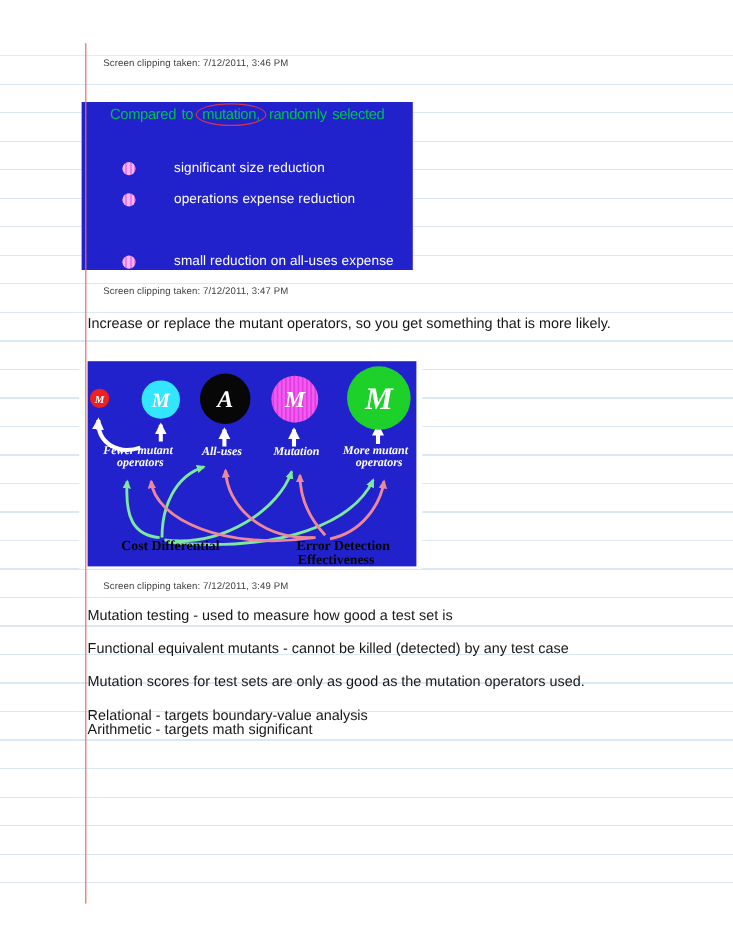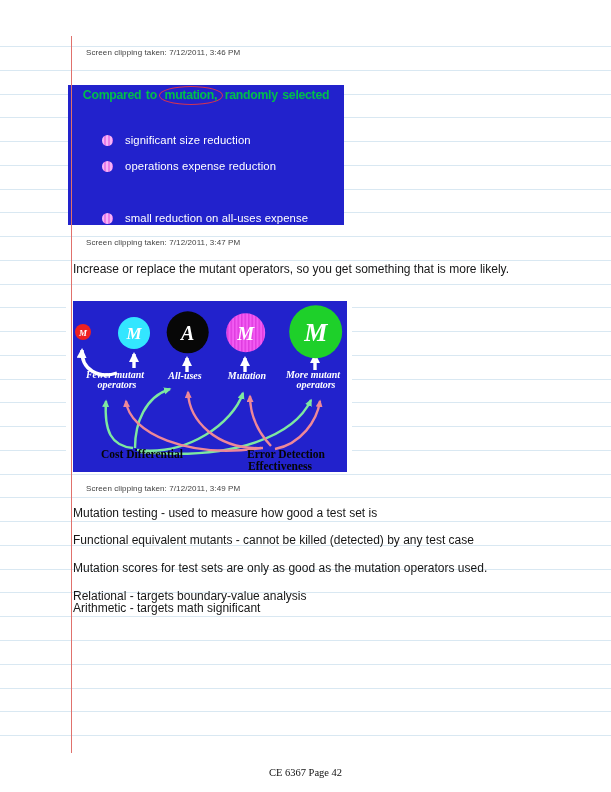--- a/index.html
+++ b/index.html
@@ -7,28 +7,28 @@
         font-family:"Liberation Sans",sans-serif;}
   
   #rules{position:absolute;left:0;top:45.5px;width:611px;height:691px;
          background:repeating-linear-gradient(to bottom,#d9e8f2 0,#d9e8f2 1px,transparent 1px,transparent 23.76px);}
   #margin-line{position:absolute;left:70.5px;top:36px;width:1.6px;height:717px;background:#e0716c;z-index:30;}
   .clip-label{position:absolute;left:74px;font-size:8px;color:#3f3f3f;letter-spacing:.1px;z-index:5;margin-left:12px;}
   .note{position:absolute;left:73px;font-size:12px;line-height:12px;color:#161616;z-index:5;}
   
   #slide1{position:absolute;left:68px;top:85px;width:276px;height:140px;background:#2222cc;z-index:10;}
   .s1-title{position:absolute;left:0;width:276px;text-align:center;color:#00bf4b;
-            font-weight:bold;font-size:12.3px;letter-spacing:-.3px;word-spacing:1.5px;white-space:nowrap;}
+            font-weight:normal;font-size:12.3px;letter-spacing:-.3px;word-spacing:1.5px;white-space:nowrap;}
   .circled{display:inline-block;border:1.6px solid #d23352;border-radius:50%;
            padding:1px 5px 2px;margin:-2px -3px;}
   .ser-i{font-family:"Liberation Serif",serif;font-style:italic;}
   .s1-bullet{position:absolute;left:34px;height:14px;display:flex;align-items:center;gap:12px;}
   .s1-dot{width:11px;height:11px;border-radius:50%;
           background:repeating-linear-gradient(90deg,#f7b3f7 0 2px,#e87fe8 2px 4px);flex:0 0 auto;}
-  .s1-btext{color:#ffffff;font-size:11.3px;letter-spacing:.1px;white-space:nowrap;}
+  .s1-btext{color:#ffffff;font-size:11.3px;letter-spacing:.1px;white-space:nowrap;margin-left:20px;}
   
   #clip2{position:absolute;left:66px;top:290px;width:286px;height:184px;background:#ffffff;z-index:10;}
   #slide2{position:absolute;left:7px;top:11px;width:274px;height:171px;background:#2222cc;}
   #slide2 svg{position:absolute;left:0;top:0;}
   #footer{position:absolute;left:0;top:767px;width:611px;text-align:center;
           font-family:"Liberation Serif",serif;font-size:10.5px;color:#111;z-index:5;}
 </style>
 </head>
 <body>
 
@@ -133,14 +133,13 @@
   </div>
 
   <div class="clip-label" style="top:484px">Screen clipping taken: 7/12/2011, 3:49 PM</div>
 
   <div class="note" style="top:507px">Mutation testing - used to measure how good a test set is</div>
   <div class="note" style="top:534px">Functional equivalent mutants - cannot be killed (detected) by any test case</div>
   <div class="note" style="top:562px">Mutation scores for test sets are only as good as the mutation operators used.</div>
   <div class="note" style="top:590px">Relational - targets boundary-value analysis</div>
   <div class="note" style="top:602px">Arithmetic - targets math significant</div>
 
-  <div id="footer">CE 6367 Page 42</div>
 </div>
 
 </body></html>

